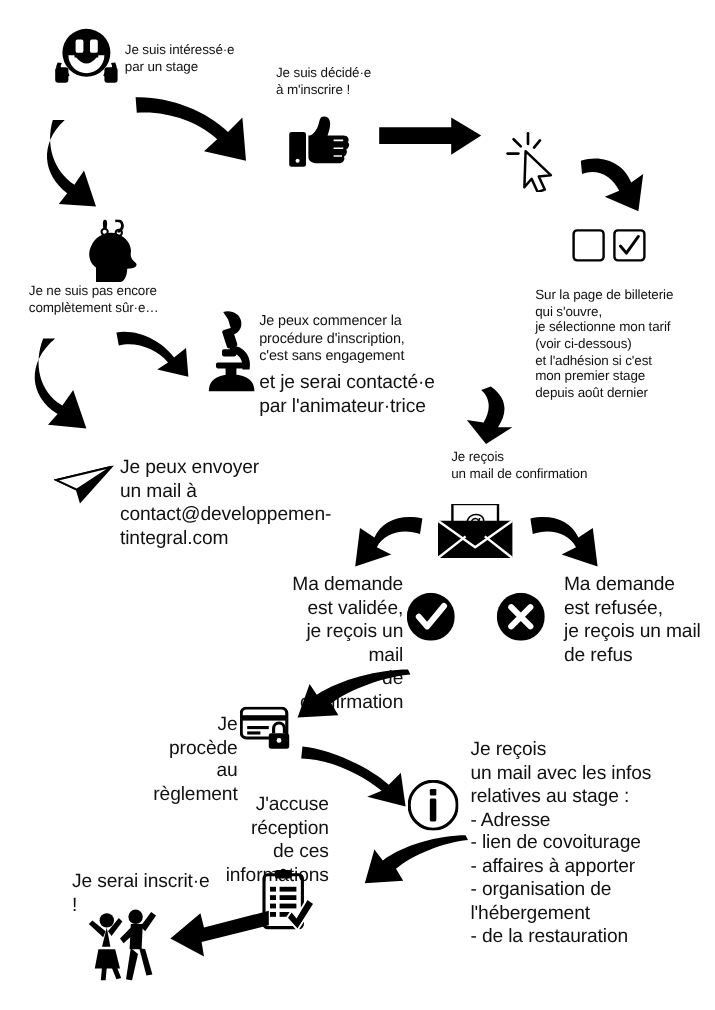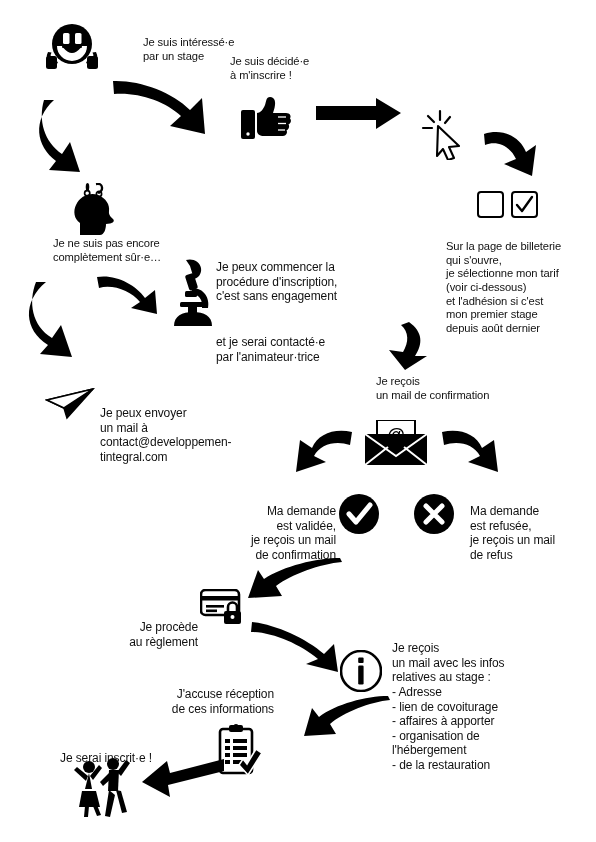--- a/index.html
+++ b/index.html
@@ -12,21 +12,21 @@
     position:relative;
   }
   #canvas{position:absolute;left:0;top:0;width:596px;height:842px;}
   .txt{
     position:absolute;
     color:#111111;
     line-height:1.22;
     white-space:pre-line;
     letter-spacing:-0.1px;
   }
-  .t13{font-size:12px;margin-top:26px;}
+  .t13{font-size:16px;}
   .t14{font-size:11.2px;}
   .t15{font-size:12.0px;}
   .right{text-align:right;}
   .ico{position:absolute;}
   .ico svg{display:block;}
   .arrow{position:absolute;}
   .arrow svg{display:block;overflow:visible;}
   .cbox{
     position:absolute;
     box-sizing:border-box;
@@ -46,21 +46,21 @@
       <rect x="19" y="11" width="6.5" height="11" rx="1.6" fill="#fff"></rect>
       <rect x="31" y="11" width="6.5" height="11" rx="1.6" fill="#fff"></rect>
       <path d="M13 24 A15 15 0 0 0 43 24 L38 24 A10 10 0 0 1 18 24 Z" fill="#fff"></path>
       <path d="M14.5 26 Q28 44 41.5 26 L36.5 26 Q28 36 19.5 26 Z" fill="#fff"></path>
       <path d="M4 30 q-3 6 1 10 q4 4 9 1 l-2.5-5 q-3 1.5 -4.5 -1 q-1-2 .5-4.5 Z" fill="#000"></path>
       <path d="M52 30 q3 6 -1 10 q-4 4 -9 1 l2.5-5 q3 1.5 4.5 -1 q1-2 -.5-4.5 Z" fill="#000"></path>
       <rect x="2" y="34" width="11" height="13" rx="2.5" fill="#000"></rect>
       <rect x="43" y="34" width="11" height="13" rx="2.5" fill="#000"></rect>
     </svg>
   </div>
-  <div class="txt t14" style="left:104px;top:36px;width:130px;margin-left:39px;">Je suis intéressé·e
+  <div class="txt t14" style="left:104px;top:36px;width:130px;">Je suis intéressé·e
 par un stage</div>
 
   <div class="arrow" style="left:110px;top:78px;">
     <svg width="110" height="58" viewBox="0 0 110 58">
       <path d="M3 3
                C 30 2, 62 14, 80 32
                L 92 20
                L 95 56
                L 60 48
                L 71 38
@@ -140,21 +140,21 @@
     <svg width="48" height="52" viewBox="0 0 48 52">
       <path d="M8 52 L8 40 C 2 36, 1 28, 4 22 C 8 13, 18 9, 26 12
                C 34 15, 38 22, 37 28 C 36.5 32, 39 34, 41 36
                C 43 38, 41 40, 38 40.5 L 34 41 C 34 46, 32 52, 28 52 Z" fill="#000"></path>
       <path d="M14 7 q-1 -7 1.5 -7 q2.5 0 1.5 7 Z" fill="#000"></path>
       <circle cx="15.2" cy="10.2" r="2.6" fill="none" stroke="#000" stroke-width="1.7"></circle>
       <path d="M24 1 q5.5 -1 6 3.5 q0.4 3.4 -3 5 l0 1.2" fill="none" stroke="#000" stroke-width="2.3"></path>
       <circle cx="27" cy="11" r="2.6" fill="none" stroke="#000" stroke-width="1.7"></circle>
     </svg>
   </div>
-  <div class="txt t14" style="left:24px;top:237px;width:160px;margin-left:29px;">Je ne suis pas encore
+  <div class="txt t14" style="left:24px;top:237px;width:160px;">Je ne suis pas encore
 complètement sûr·e…</div>
 
   <div class="arrow" style="left:95px;top:270px;">
     <svg width="72" height="46" viewBox="0 0 72 46">
       <path d="M2 7
                C 20 4, 40 14, 50 28
                L 60 20
                L 62 44
                L 36 38
                L 45 32

